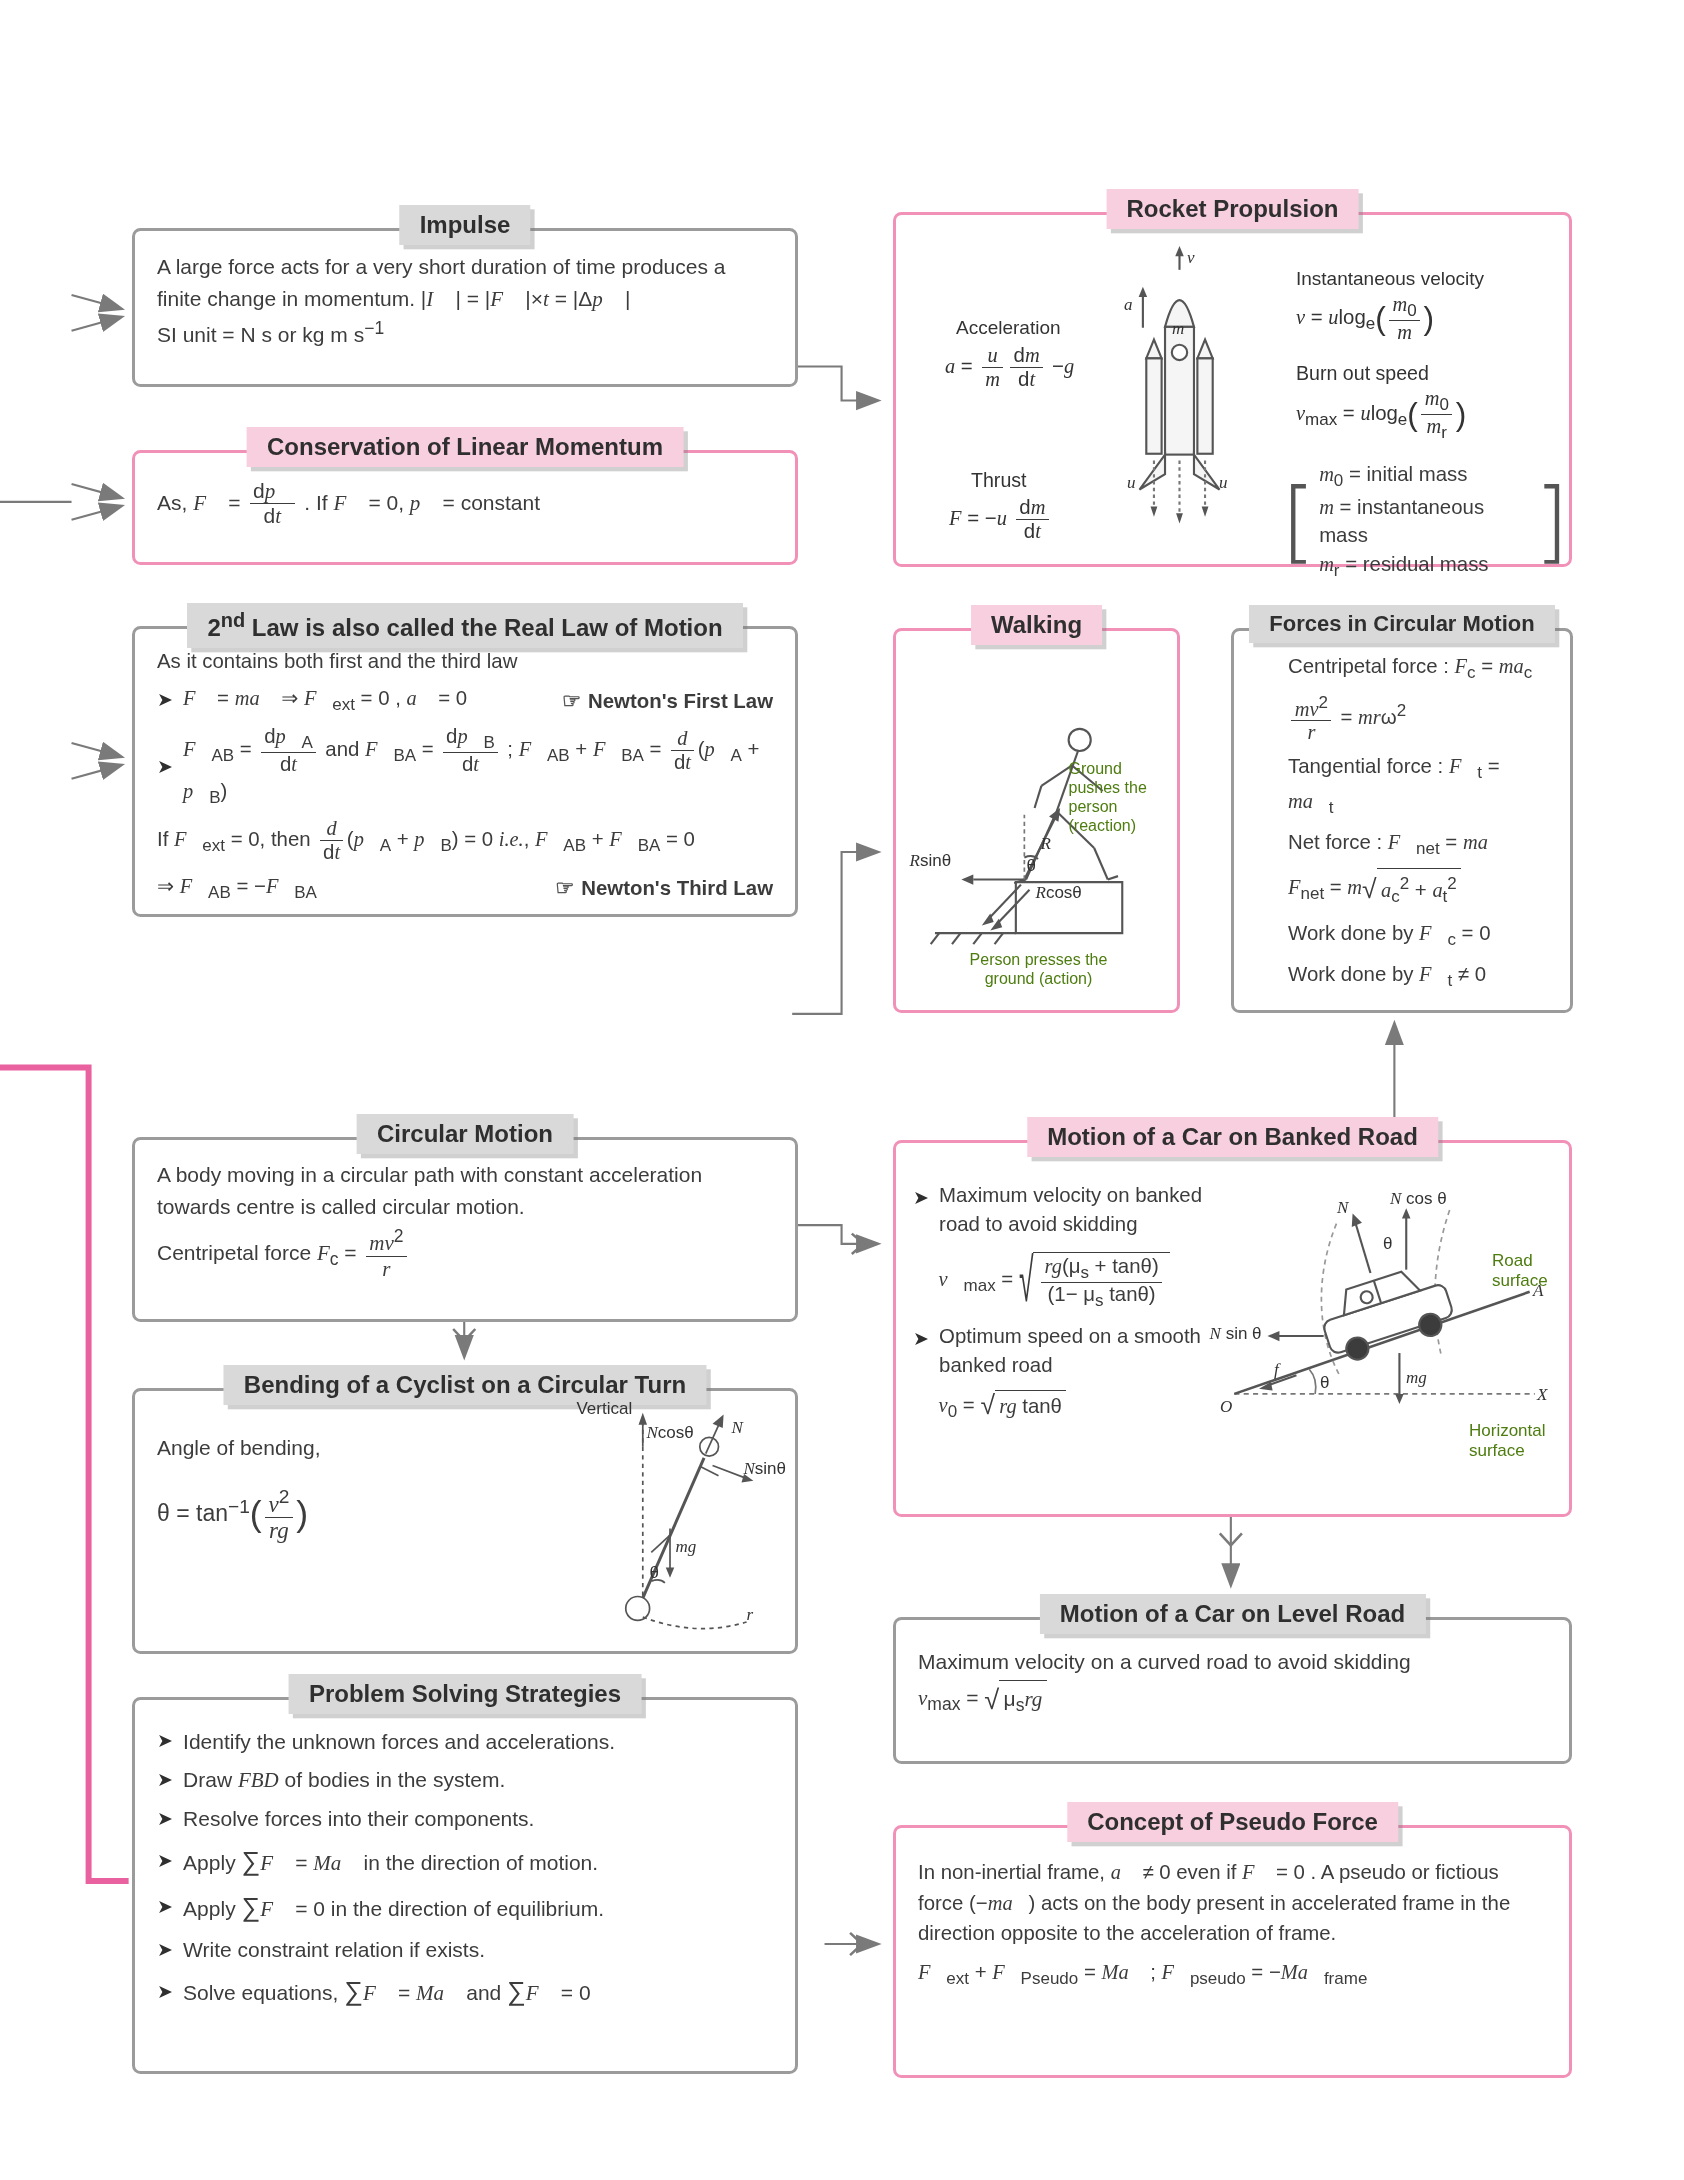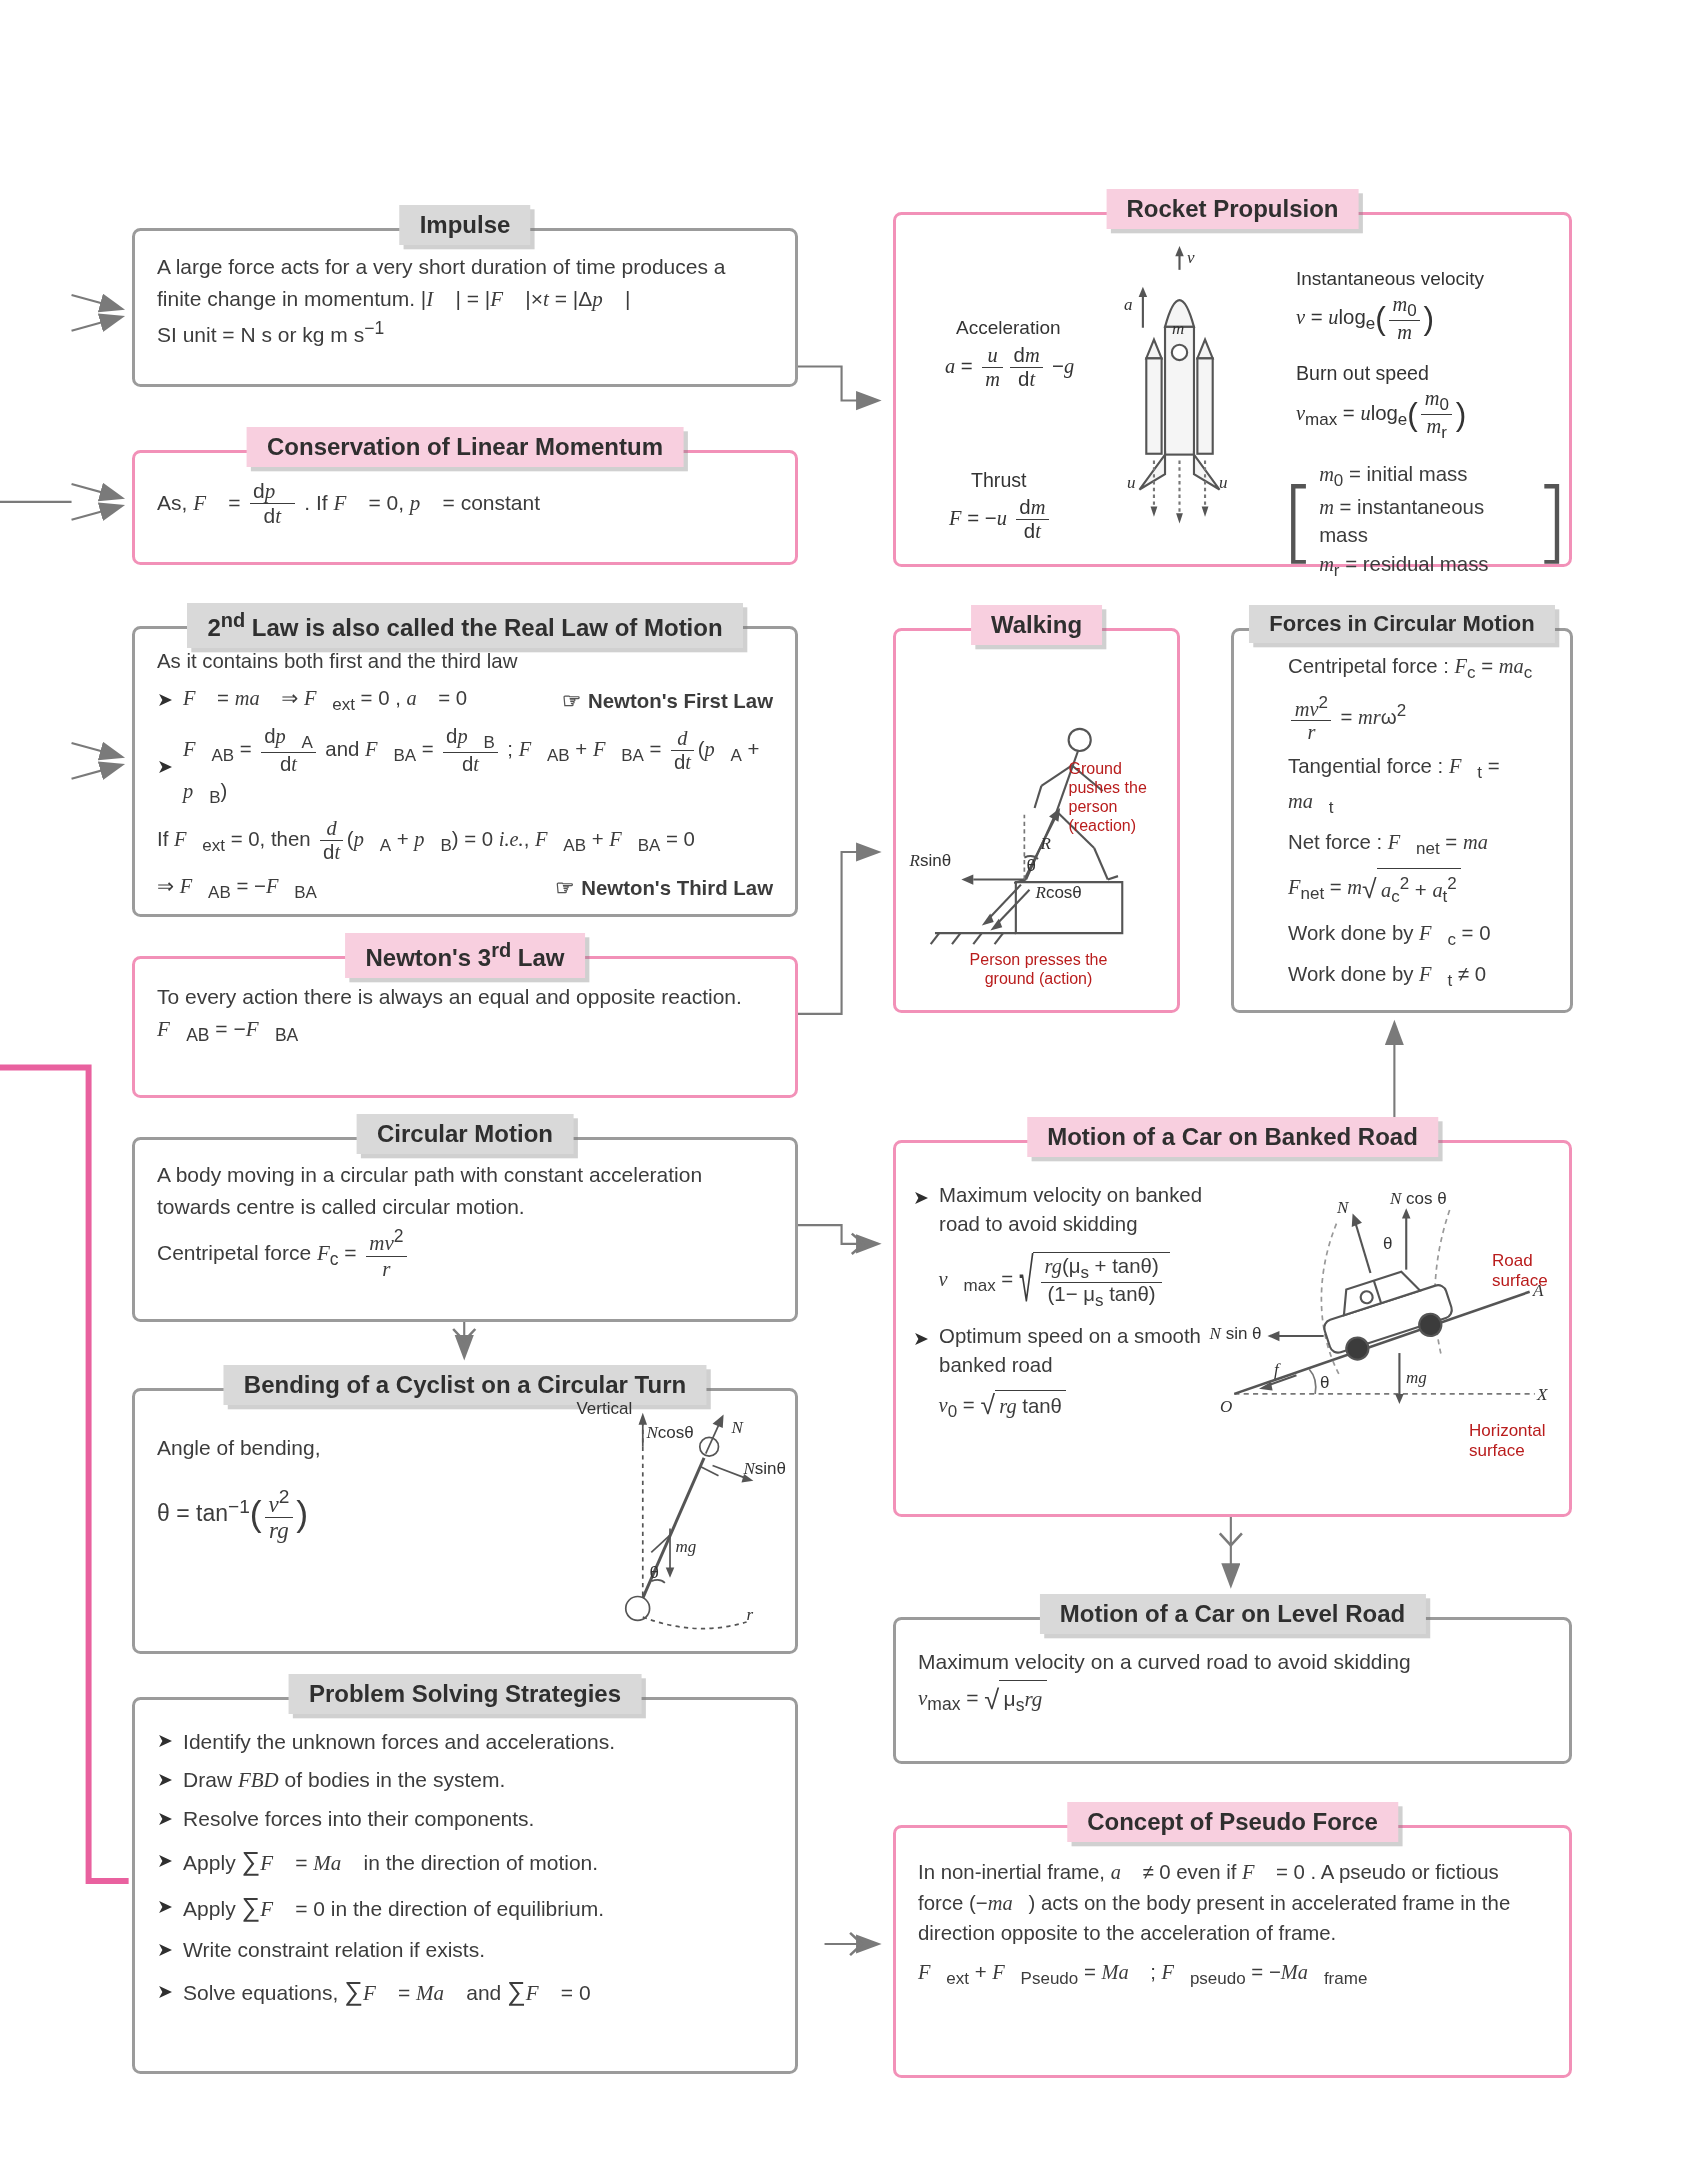--- a/index.html
+++ b/index.html
@@ -22,21 +22,21 @@
   .frac{display:inline-block;vertical-align:middle;text-align:center;line-height:1.12;margin:0 3.4px;}
   .frac .num{display:block;border-bottom:1.7px solid #3c3c3c;padding:0 3.4px;}
   .frac .den{display:block;padding:0 3.4px;}
   .bigp{font-size:1.55em;vertical-align:middle;font-weight:300;}
   .sum{font-size:1.25em;}
   .sqrt{display:inline-flex;align-items:center;vertical-align:middle;}
   .rad{font-size:1.3em;line-height:1;}
   .rad.tall{transform:scaleY(2.3);transform-origin:55% 52%;}
   .ovl{border-top:1.7px solid #3c3c3c;padding:1.7px 4.3px 0;}
   .lbl{position:absolute;font-size:17px;color:#333;white-space:nowrap;}
-  .ann{position:absolute;font-size:16px;line-height:1.18;color:#b91c1c;}
+  .ann{position:absolute;font-size:16px;line-height:1.18;color:#4d7c0f;}
   .diagram{position:absolute;}
   .masses{position:absolute;display:flex;align-items:center;gap:3.4px;}
   .brk{font-size:89px;font-weight:100;color:#555;line-height:.85;font-family:"DejaVu Sans",sans-serif;}
   .mass-lines div{font-size:20.4px;line-height:1.4;}
   #connectors{position:absolute;left:0;top:0;pointer-events:none;}
   i{font-family:"Liberation Serif","DejaVu Serif",serif;font-style:italic;}
 </style>
 </head>
 <body>
 
@@ -117,27 +117,20 @@
       </div>
       <div class="row spread">
         <span>⇒  <i>F⃗</i><sub>AB</sub> = −<i>F⃗</i><sub>BA</sub></span>
         <span class="tag">
           <span class="tagicon">☞</span><span>Newton's Third Law</span>
         </span>
       </div>
     </div>
   </div>
 
-  <div class="panel pink" style="left:132px;top:956px;width:660px;height:136px;">
-    <div class="tab">Newton's 3<sup>rd</sup> Law</div>
-    <div class="content" style="padding-top:22px;">
-      <div>To every action there is always an equal and opposite reaction.</div>
-      <div><i>F⃗</i><sub>AB</sub> = −<i>F⃗</i><sub>BA</sub></div>
-    </div>
-  </div>
 
   <div class="panel gray" style="left:132px;top:1137px;width:660px;height:179px;">
     <div class="tab">Circular Motion</div>
     <div class="content" style="padding-top:19px;">
       <div>A body moving in a circular path with constant acceleration towards centre is called circular motion.</div>
       <div style="margin-top:5.1px;">Centripetal force  <i>F</i><sub>c</sub> = <span class="frac"><span class="num"><i>mv</i><sup>2</sup></span><span class="den"><i>r</i></span></span></div>
     </div>
   </div>
 
   <div class="panel gray" style="left:132px;top:1388px;width:660px;height:260px;">

